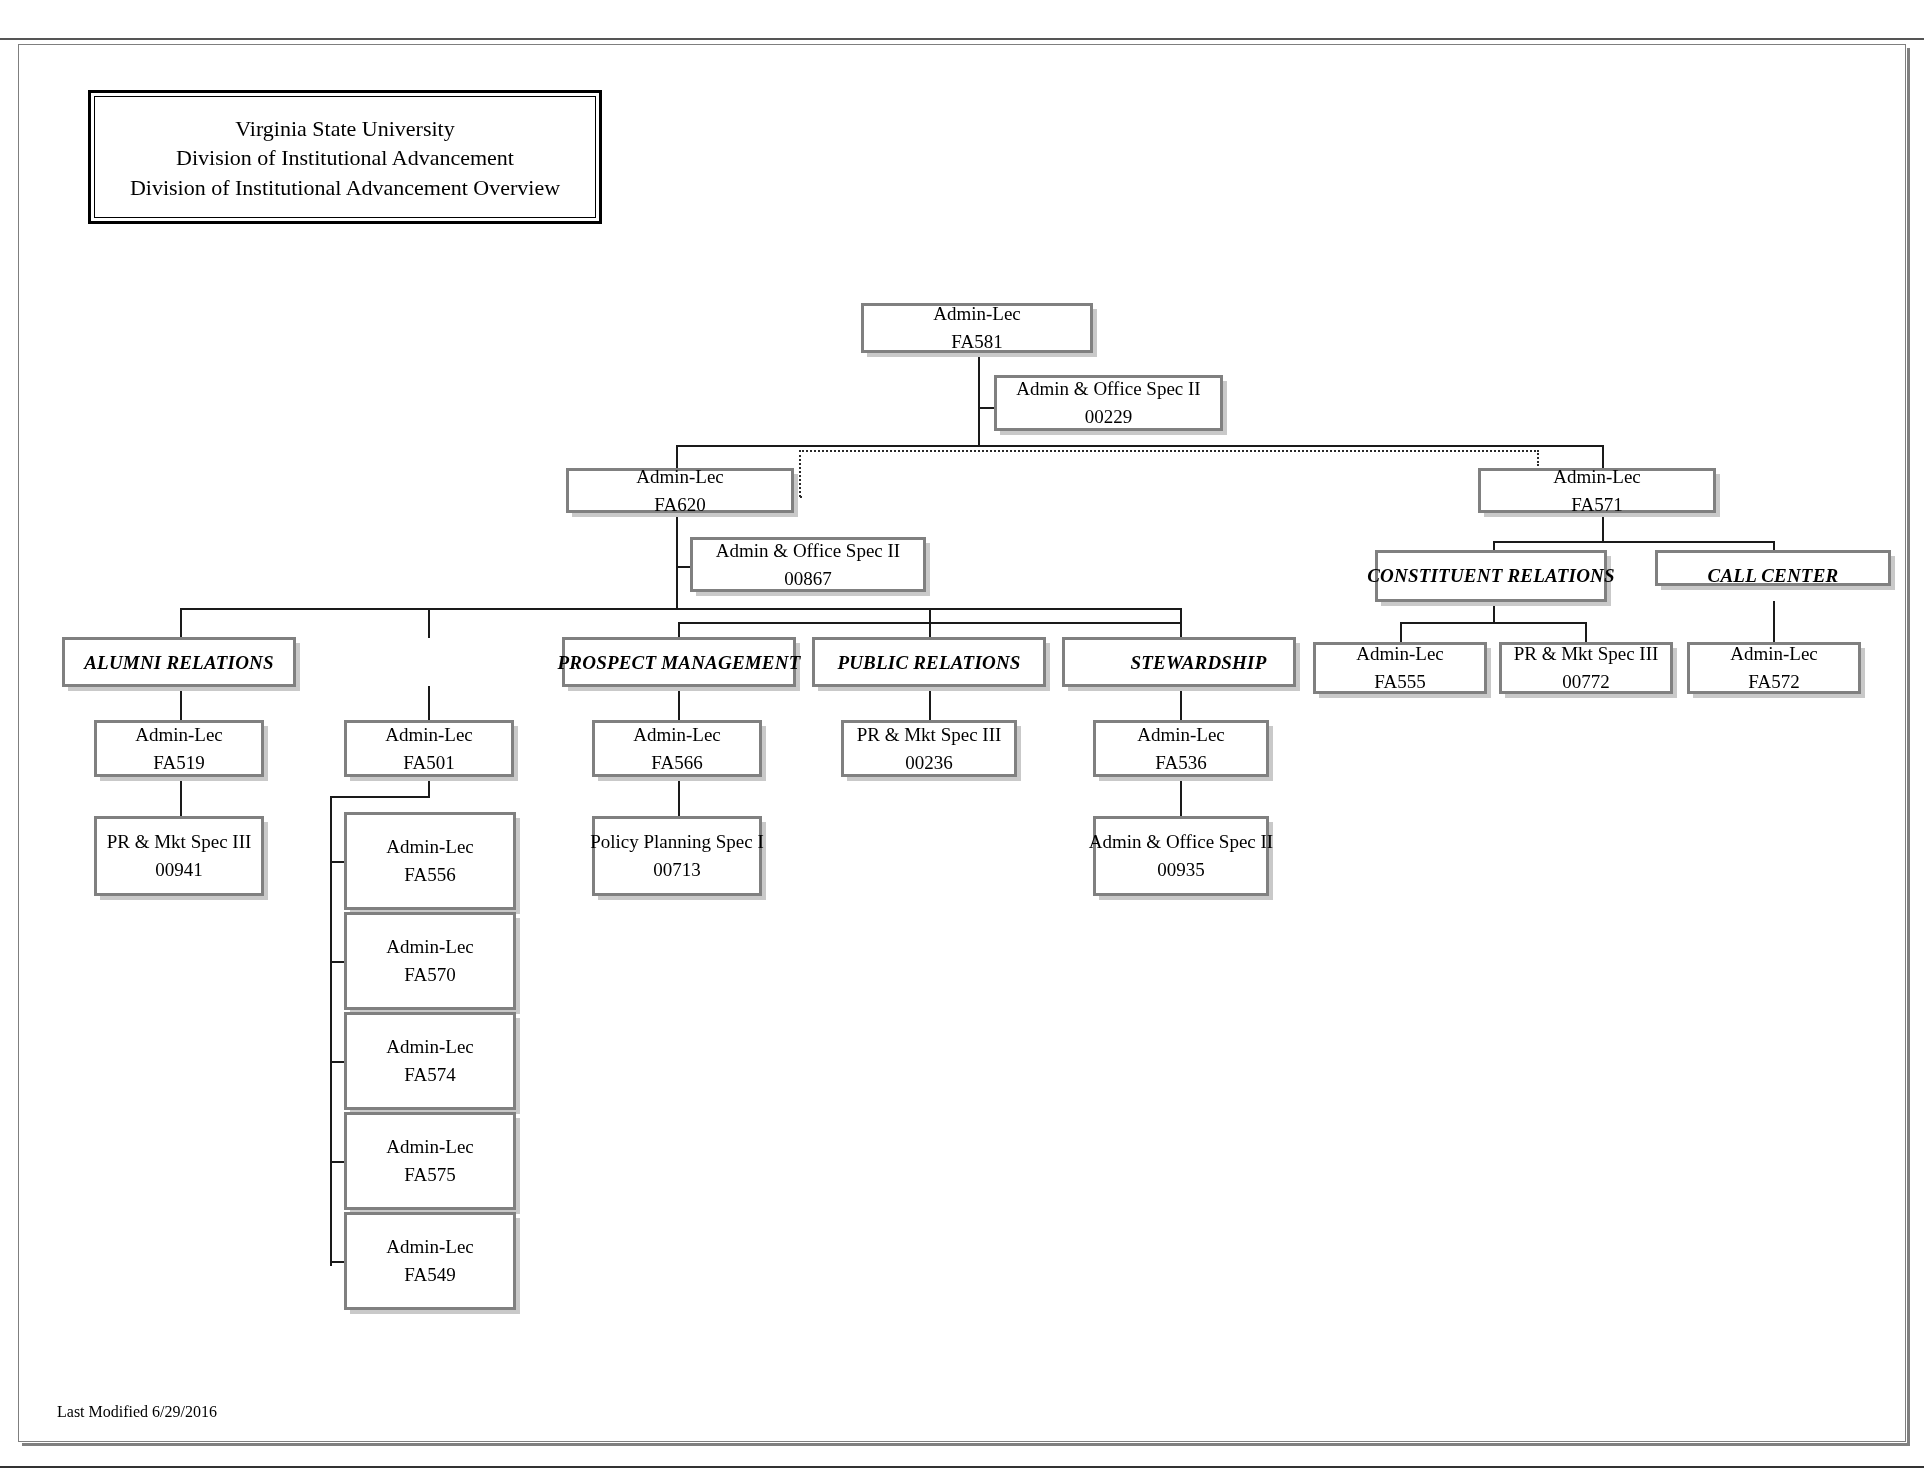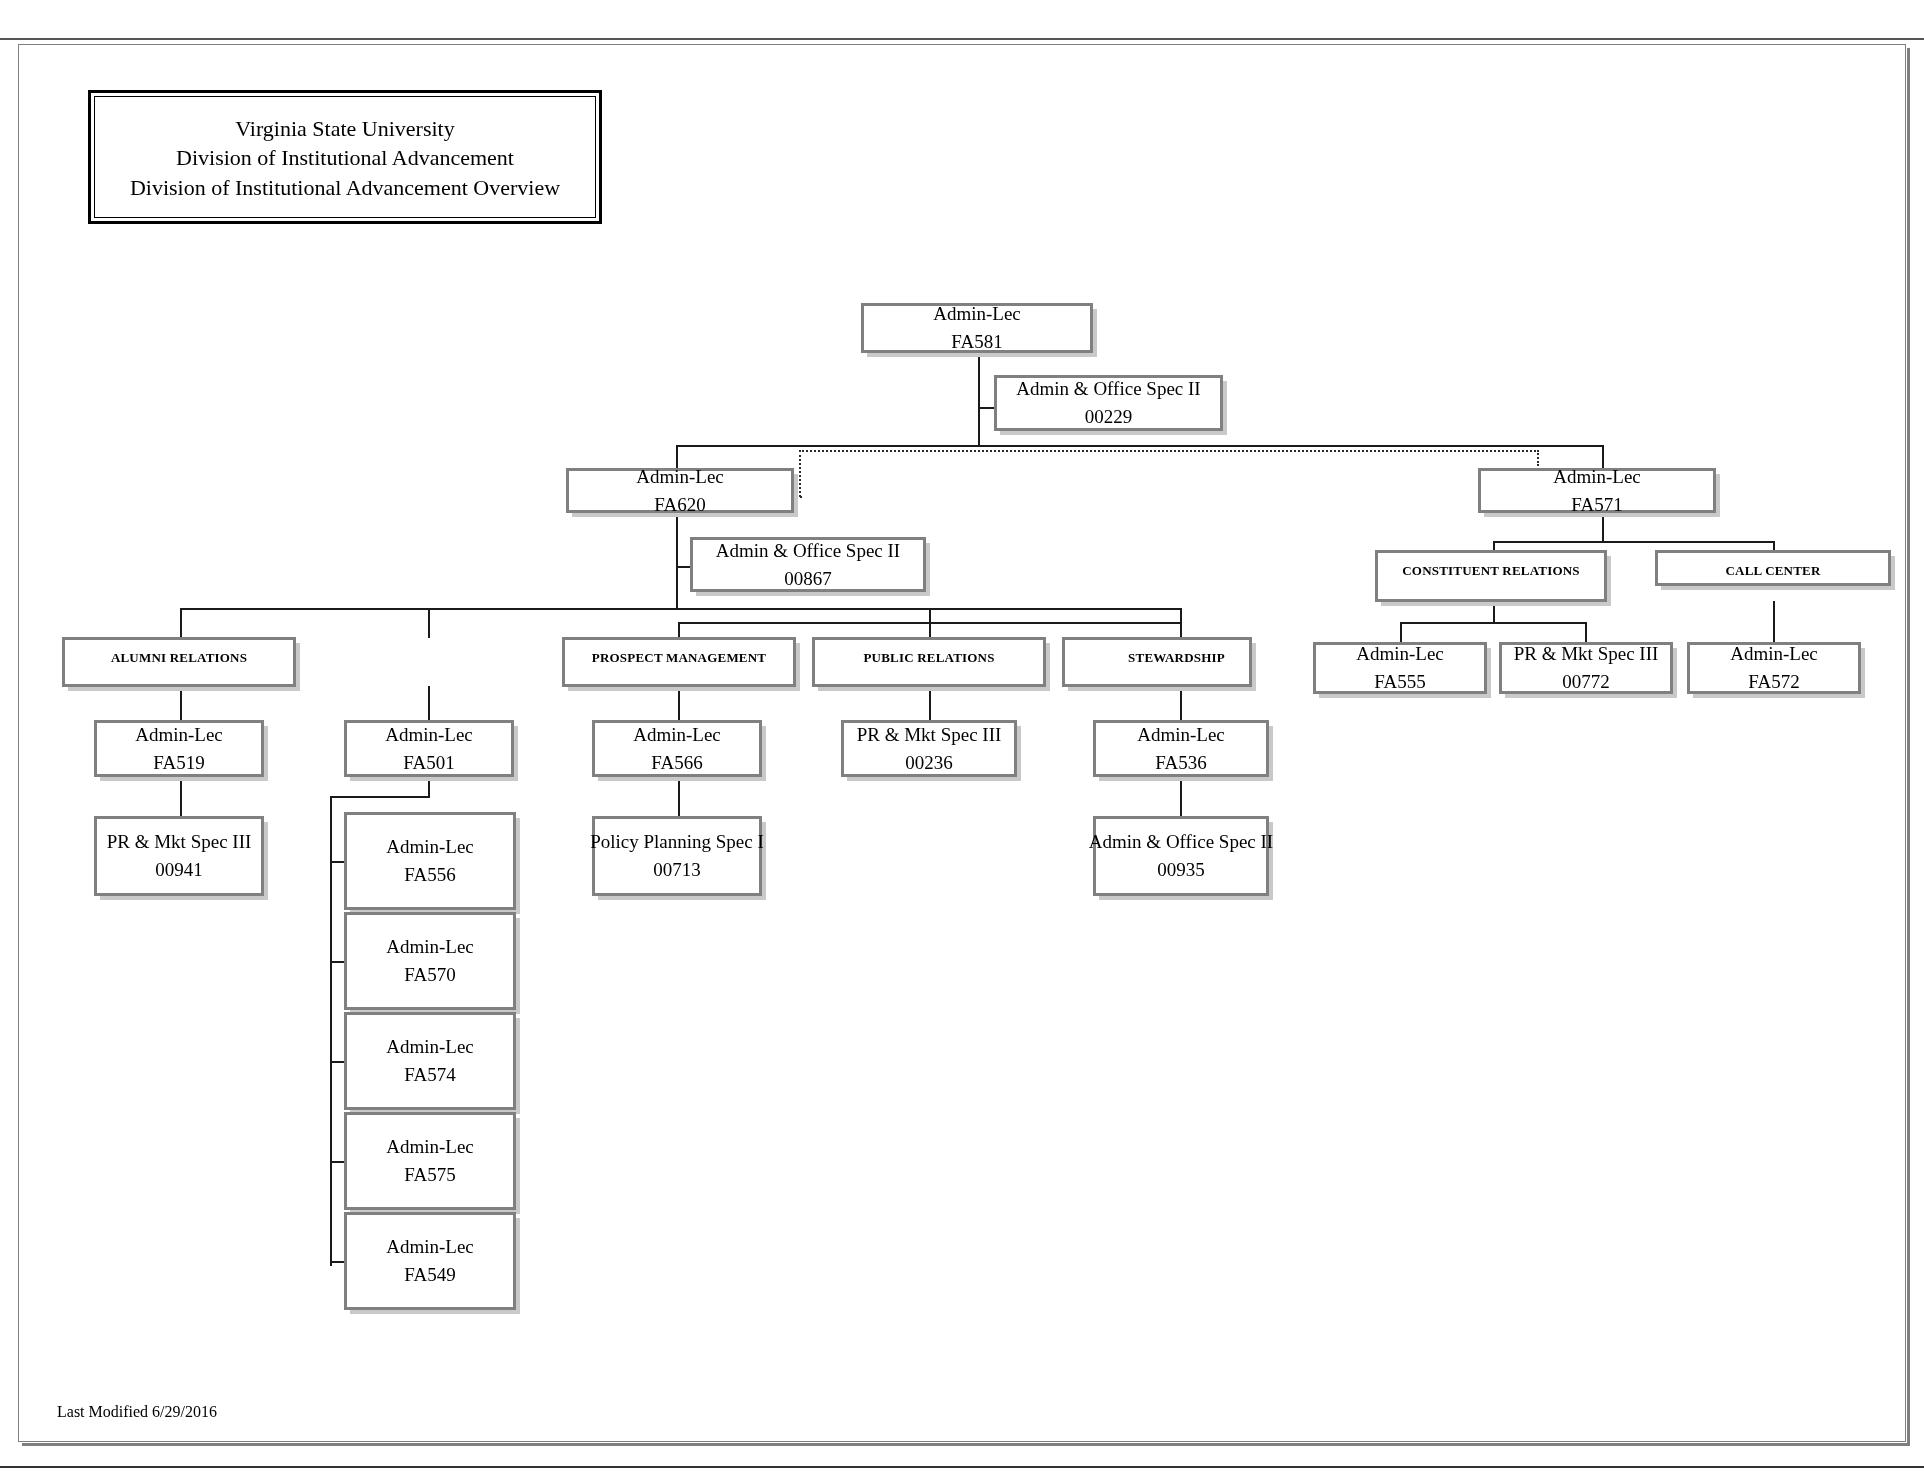--- a/index.html
+++ b/index.html
@@ -89,22 +89,23 @@
     line-height: 1.45;
     white-space: nowrap;
   }
   
   .node.dept {
     justify-content: flex-start;
     padding-top: 9px;
   }
   .node.dept .l1 {
     font-weight: bold;
-    font-size: 13px;
+    font-size: 19px;
     letter-spacing: 0.2px;
+    font-style: italic;
   }
 
   
   .ln {
     position: absolute;
     background: #1a1a1a;
   }
   .lnh { height: 1px; }
   .lnv { width: 1px; }
 
@@ -244,21 +245,21 @@
 
 
   <div class="node dept" style="left:812px; top:637px; width:234px; height:50px;">
     <div class="l1">PUBLIC RELATIONS</div>
   </div>
 
   <div class="node dept" style="left:562px; top:637px; width:234px; height:50px;">
     <div class="l1">PROSPECT MANAGEMENT</div>
   </div>
 
-  <div class="node dept" style="left:1062px; top:637px; width:190px; height:50px;padding-left:43px;">
+  <div class="node dept" style="left:1062px; top:637px; width:234px; height:50px;padding-left:43px;">
     <div class="l1">STEWARDSHIP</div>
   </div>
 
   <div class="node" style="left:1313px; top:642px; width:174px; height:52px;">
     <div class="l1">Admin-Lec</div>
     <div class="l2">FA555</div>
   </div>
 
   <div class="node" style="left:1499px; top:642px; width:174px; height:52px;">
     <div class="l1">PR &amp; Mkt Spec III</div>

